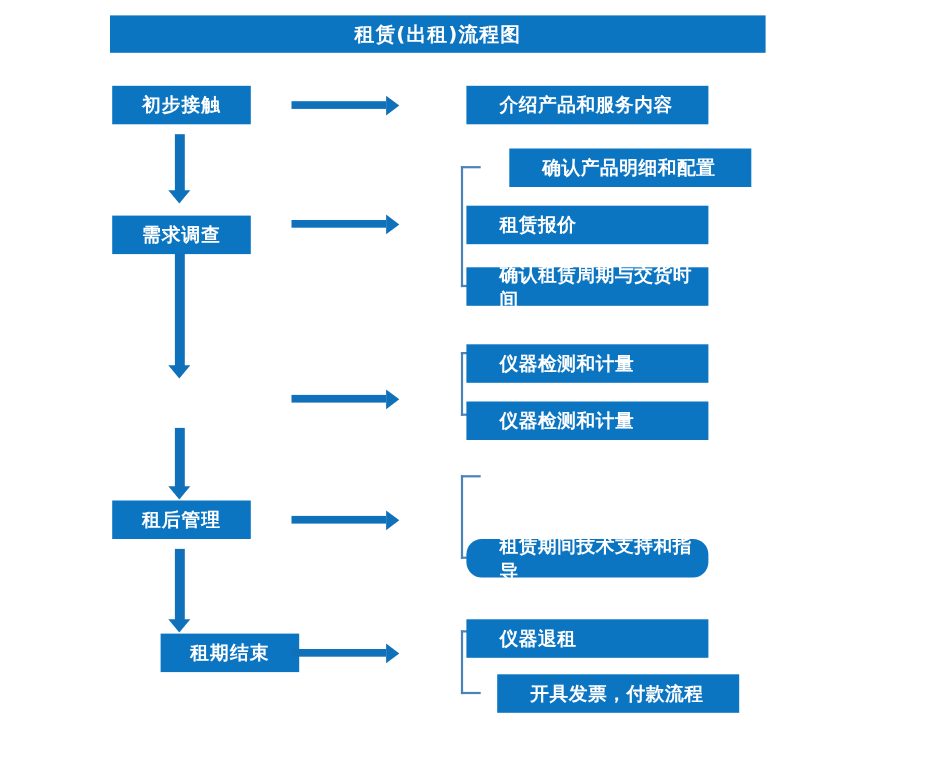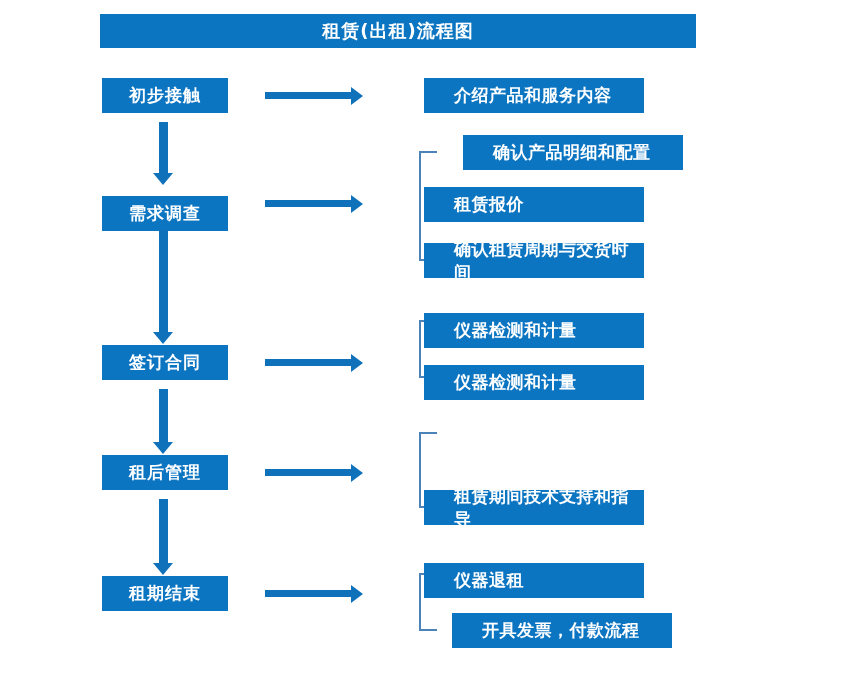--- a/index.html
+++ b/index.html
@@ -117,25 +117,24 @@
 <body>
 
 <div id="canvas">
 
   <div class="title-bar">租赁(出租)流程图</div>
 
   <div class="box left" style="top:78px;">初步接触</div>
 
   <div class="box left" style="top:196px;text-align:right;">需求调查</div>
 
-  <div class="box left" style="top:345px;">签订合同</div>
 
   <div class="box left" style="top:455px;">租后管理</div>
 
-  <div class="box left" style="top:576px;">租期结束</div>
+  <div class="box left" style="top:576px;margin-left:44px;">租期结束</div>
 
   <div class="v-arrow" style="top:122px;height:52px;"></div>
   <div class="v-arrow" style="top:230px;height:103px;"></div>
   <div class="v-arrow" style="top:389px;height:54px;"></div>
   <div class="v-arrow" style="top:499px;height:65px;"></div>
 
   <div class="h-arrow" style="top:92px;"></div>
   <div class="h-arrow" style="top:200px;"></div>
   <div class="h-arrow" style="top:359px;"></div>
   <div class="h-arrow" style="top:469px;"></div>
@@ -152,19 +151,19 @@
 
   <div class="box right" style="top:187px;">租赁报价</div>
 
   <div class="box right" style="top:243px;">确认租赁周期与交货时间</div>
 
   <div class="box right" style="top:313px;">仪器检测和计量</div>
 
   <div class="box right" style="top:365px;">仪器检测和计量</div>
 
 
-  <div class="box right" style="top:490px;">租赁期间技术支持和指导</div>
+  <div class="box right" style="top:490px;border-radius:14px;">租赁期间技术支持和指导</div>
 
   <div class="box right" style="top:563px;">仪器退租</div>
 
   <div class="box right" style="top:613px;margin-left:28px;">开具发票，付款流程</div>
 
 </div>
 
 </body></html>

